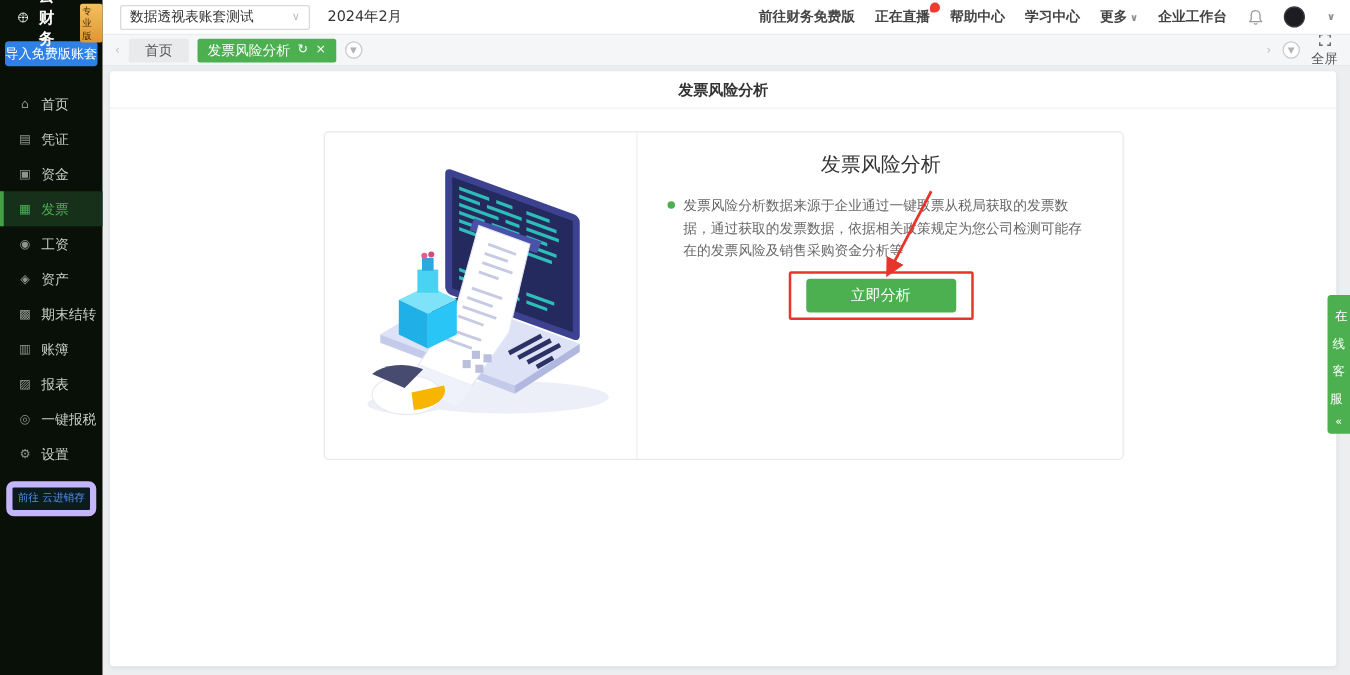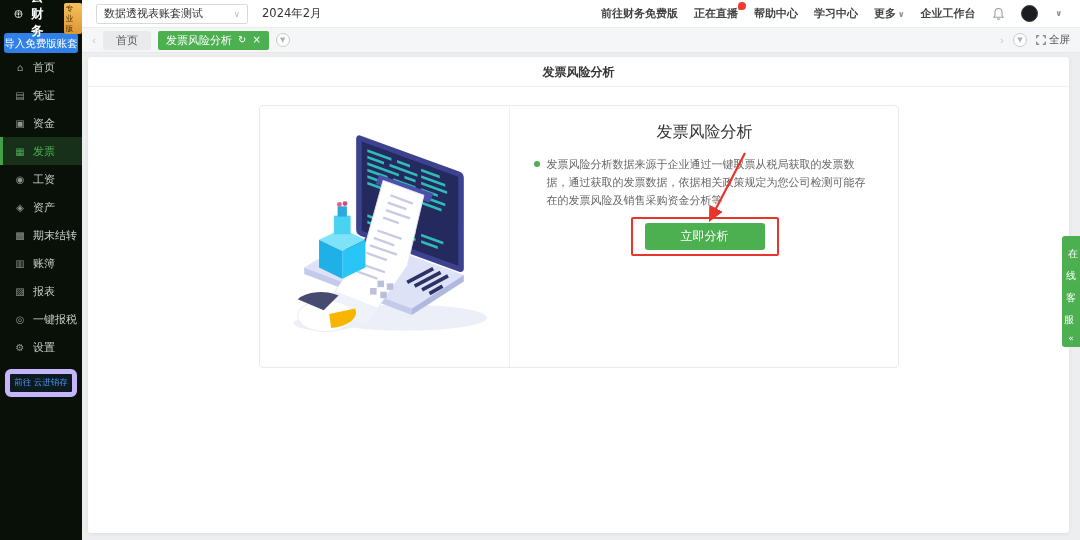--- a/index.html
+++ b/index.html
@@ -10,21 +10,21 @@
     font-size: 12px;
     background: #eceef0;
     overflow: hidden;
     color: #333;
   }
 
   
   .topbar {
     position: absolute; left: 82px; top: 0; right: 0; height: 28px;
     background: #fff; border-bottom: 1px solid #ececec;
-    display: flex; align-items: center; gap: 14px; padding: 0 18px 0 14px;
+    display: flex; align-items: center; gap: 14px; padding: 0 12px 0 14px;
     z-index: 6;
   }
   .acct-select {
     width: 152px; height: 20px; border: 1px solid #d9d9d9; border-radius: 2px;
     display: flex; align-items: center; justify-content: space-between;
     padding: 0 7px; font-size: 11px; color: #333; cursor: pointer; background:#fff;
   }
   .acct-select .chev { color: #b9b9b9; font-size: 9px; }
   .period { font-size: 11.5px; color: #333; }
   .top-nav { margin-left: auto; display: flex; align-items: center; gap: 16px; font-size: 11px; color: #444; font-weight: bold; }
@@ -53,35 +53,35 @@
     background: #4caf50; color: #fff; display: flex; align-items: center; gap: 6px;
     padding: 2px 8px;
   }
   .tab.active .tab-ic { font-size: 10px; cursor: pointer; line-height: 1; }
   .tab-dd-circle {
     width: 14px; height: 14px; border-radius: 50%; border: 1px solid #c9c9c9;
     color: #b2b2b2; font-size: 7px; display: flex; align-items: center; justify-content: center;
     cursor: pointer; background: #fff;
   }
   .tabbar-right { margin-left: auto; display: flex; align-items: center; gap: 9px; color: #8a8a8a; }
-  .fullscreen-wrap { display: flex; align-items: center; gap: 3px; font-size: 10.5px; color: #555; cursor: pointer; }
+  .fullscreen-wrap { display: flex; align-items: center; gap: 3px; font-size: 10.5px; color: #555; cursor: pointer; flex-direction: column; }
 
   
   .sidebar {
     position: absolute; left: 0; top: 0; width: 82px; bottom: 0;
     background: #081008; z-index: 10; color: #c9cec9;
   }
   .brand { height: 28px; display: flex; align-items: center; padding-left: 14px; gap: 8px; }
   .brand-name { color: #fff; font-size: 12.5px; font-weight: bold; letter-spacing: .5px; }
   .brand-badge {
     font-size: 7.5px; color: #4a2d00; background: linear-gradient(180deg,#f3c060,#dd9733);
     border-radius: 2px; padding: 0.5px 2px; align-self: flex-start; margin-top: 3px;
   }
   .import-btn {
-    margin: 5px 4px 0; height: 20px; line-height: 20px; text-align: center;
+    margin: 5px 4px 16px; height: 20px; line-height: 20px; text-align: center;
     background: #2f81e8; color: #fff; font-size: 10.5px; border-radius: 3px; cursor: pointer;
   }
   .menu-item {
     height: 28px; display: flex; align-items: center; gap: 7px;
     padding-left: 11px; font-size: 11px; cursor: pointer; border-left: 3px solid transparent;
   }
   .menu-item .mi-icon { width: 12px; font-size: 10px; color: #8d968d; text-align: center; }
   .menu-item.active { background: #163019; color: #4caf50; border-left-color: #43a047; }
   .menu-item.active .mi-icon { color: #4caf50; }
   .goto-btn {

